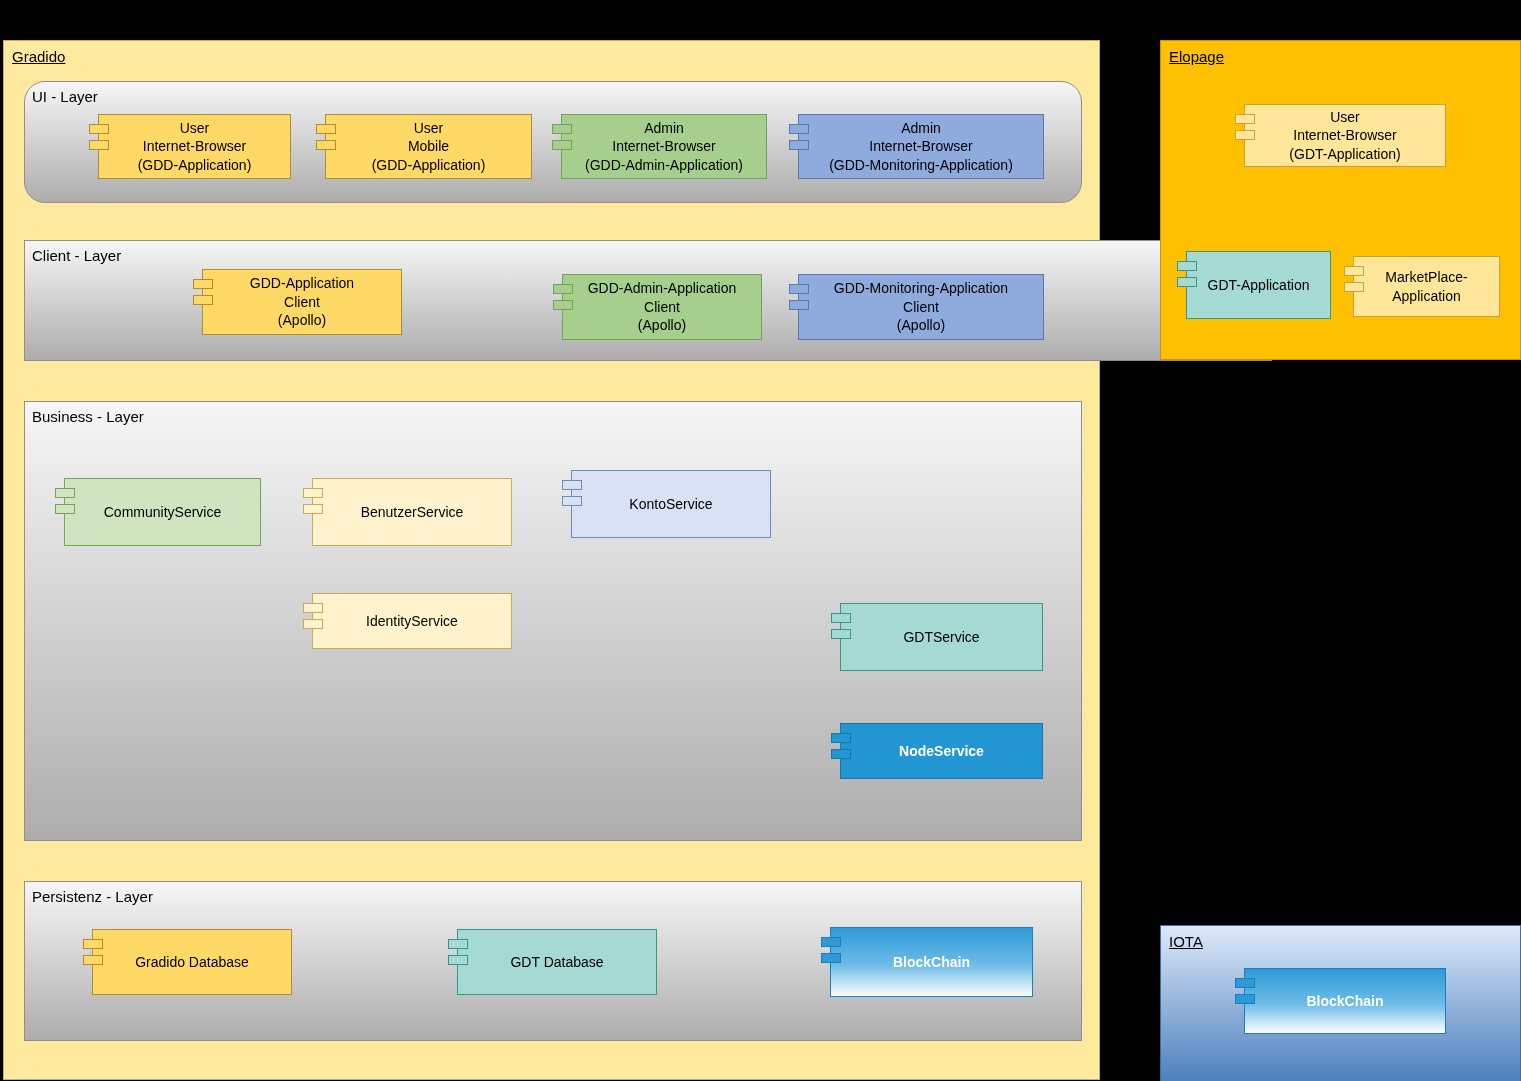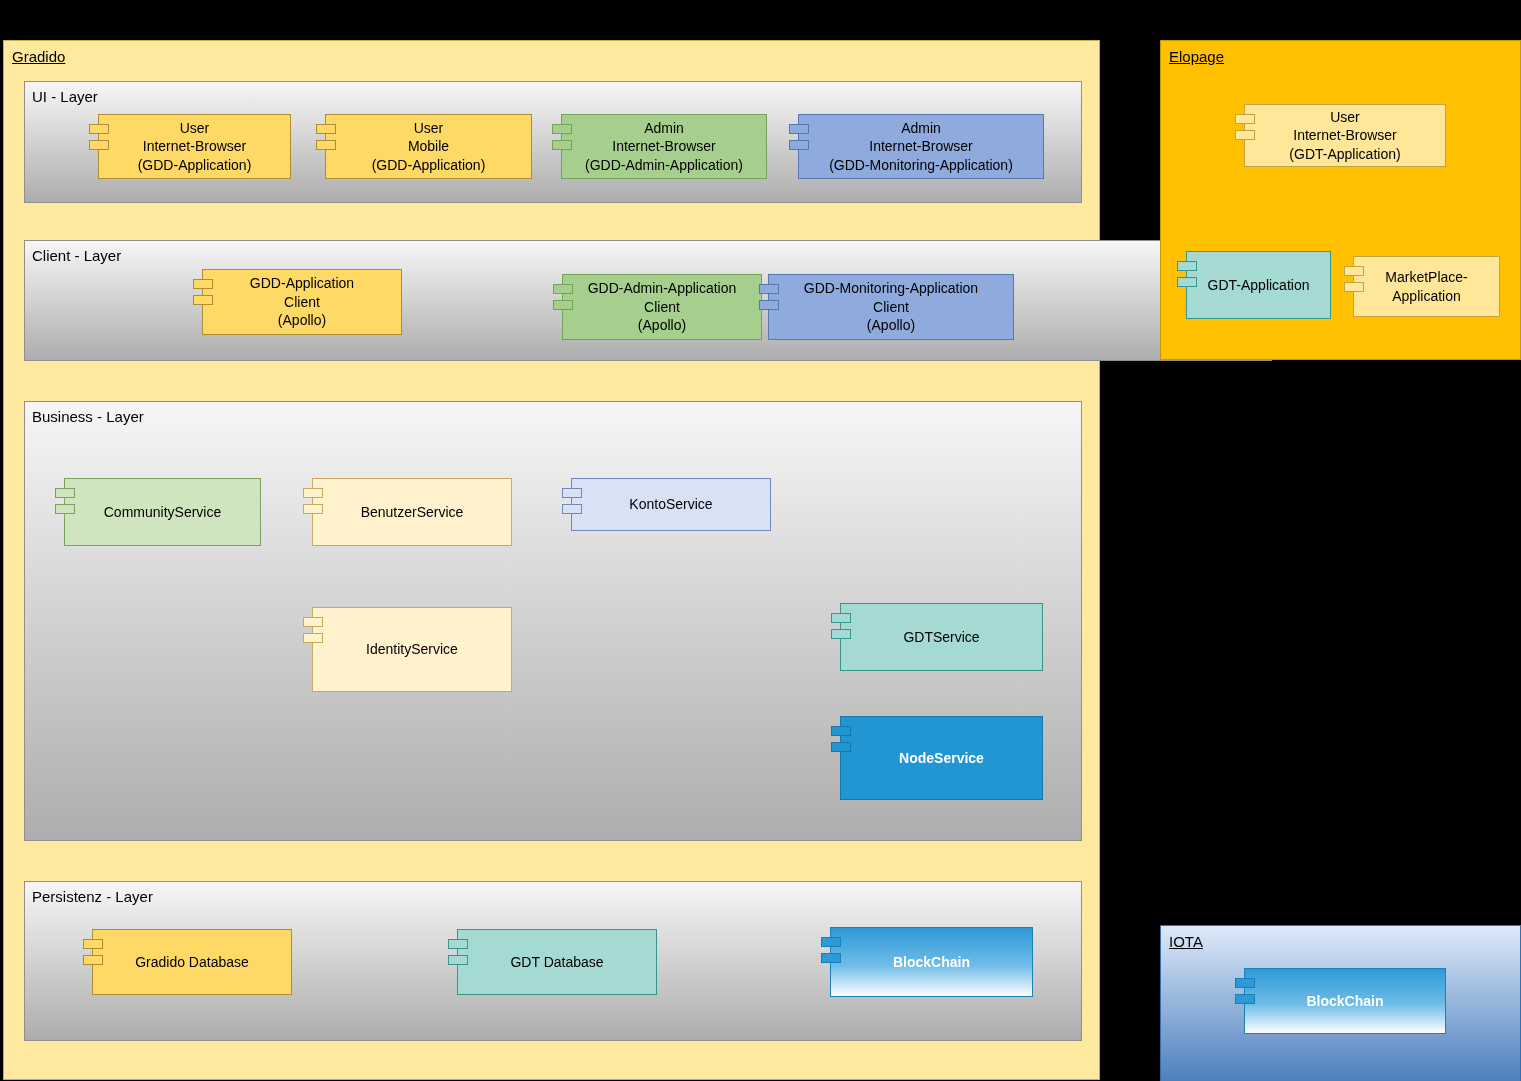--- a/index.html
+++ b/index.html
@@ -13,21 +13,21 @@
   .iota     { left:1160px; top:925px; width:361px;  height:160px;
               background:linear-gradient(180deg,#dde9f9 0%, #4a7ebc 100%); border:1px solid #3a6dab; }
   .container-title { position:absolute; top:7px; left:8px; font-size:15px; color:#000;text-decoration:underline; }
 
   .layer {
     position:absolute; box-sizing:border-box;
     background:linear-gradient(180deg,#f6f6f6 0%, #adadad 100%);
     border:1px solid #8f8f8f;
   }
   .layer-title { position:absolute; top:6px; left:7px; font-size:15px; color:#000; }
-  .ui-layer        { left:20px; top:40px;  width:1058px; height:122px; }
+  .ui-layer        { left:20px; top:40px;  width:1058px; height:122px;border-radius:21px; }
   .client-layer    { left:20px; top:199px; width:1248px; height:121px; }
   .business-layer  { left:20px; top:360px; width:1058px; height:440px; }
   .persistenz-layer{ left:20px; top:840px; width:1058px; height:160px; }
 
   .component {
     position:absolute; box-sizing:border-box; border:1px solid;
     display:flex; align-items:center; justify-content:center;
   }
   .component-label {
     white-space:pre-line; text-align:center; font-size:14px; line-height:1.32; padding:2px 8px;
@@ -106,21 +106,21 @@
       </div>
 
       <div class="component c-green" style="left:537px;top:33px;width:200px;height:66px">
         <span class="tab t1"></span>
         <span class="tab t2"></span>
         <span class="component-label">GDD-Admin-Application
 Client
 (Apollo)</span>
       </div>
 
-      <div class="component c-blue" style="left:743px;top:33px;width:246px;height:66px">
+      <div class="component c-blue" style="left:773px;top:33px;width:246px;height:66px">
         <span class="tab t1"></span>
         <span class="tab t2"></span>
         <span class="component-label">GDD-Monitoring-Application
 Client
 (Apollo)</span>
       </div>
     </div>
 
     <div class="layer business-layer">
       <div class="layer-title">Business - Layer</div>
@@ -130,40 +130,40 @@
         <span class="tab t2"></span>
         <span class="component-label">CommunityService</span>
       </div>
 
       <div class="component c-cream" style="left:287px;top:76px;width:200px;height:68px">
         <span class="tab t1"></span>
         <span class="tab t2"></span>
         <span class="component-label">BenutzerService</span>
       </div>
 
-      <div class="component c-lightblue" style="left:546px;top:76px;width:200px;height:53px">
+      <div class="component c-lightblue" style="left:546px;top:68px;width:200px;height:68px">
         <span class="tab t1"></span>
         <span class="tab t2"></span>
         <span class="component-label">KontoService</span>
       </div>
 
 
-      <div class="component c-cream" style="left:287px;top:205px;width:200px;height:85px">
+      <div class="component c-cream" style="left:287px;top:191px;width:200px;height:56px">
         <span class="tab t1"></span>
         <span class="tab t2"></span>
         <span class="component-label">IdentityService</span>
       </div>
 
       <div class="component c-teal" style="left:815px;top:201px;width:203px;height:68px">
         <span class="tab t1"></span>
         <span class="tab t2"></span>
         <span class="component-label">GDTService</span>
       </div>
 
-      <div class="component c-solidblue text-white" style="left:815px;top:314px;width:203px;height:84px">
+      <div class="component c-solidblue text-white" style="left:815px;top:321px;width:203px;height:56px">
         <span class="tab t1"></span>
         <span class="tab t2"></span>
         <span class="component-label">NodeService</span>
       </div>
     </div>
 
     <div class="layer persistenz-layer">
       <div class="layer-title">Persistenz - Layer</div>
 
       <div class="component c-yellow" style="left:67px;top:47px;width:200px;height:66px">

